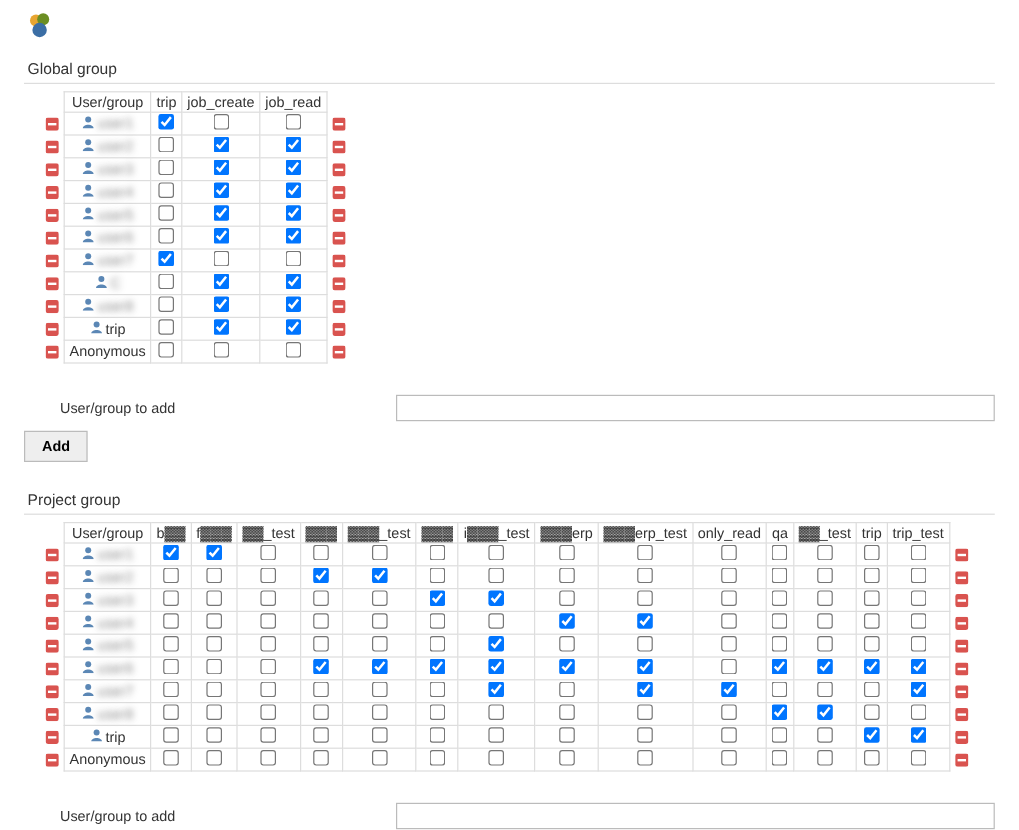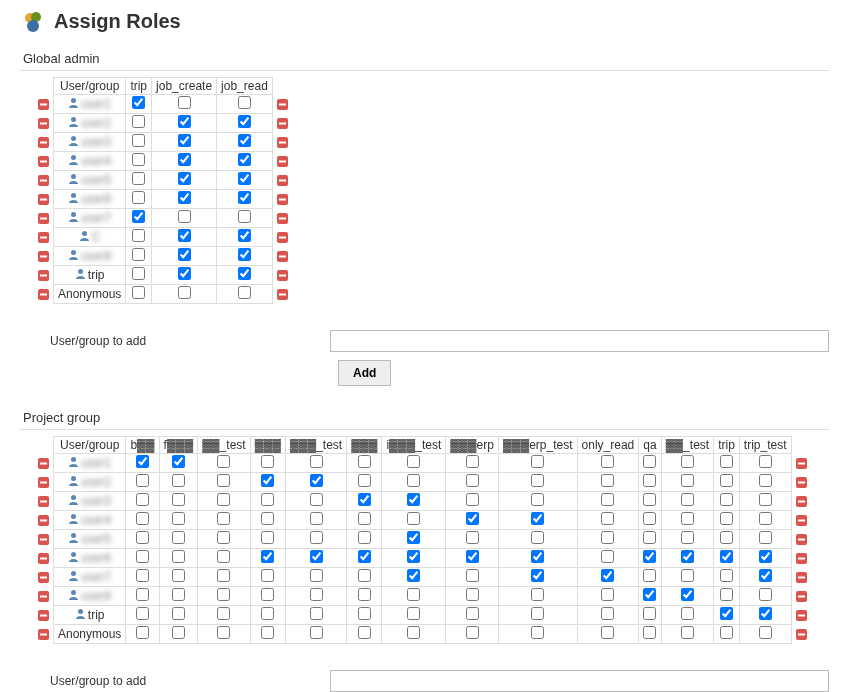--- a/index.html
+++ b/index.html
@@ -61,21 +61,21 @@
       margin: 26px 0 6px 30px;
     }
     .form-row label { width: 260px; }
     .form-row input[type=text]{
       flex:1;
       min-width:400px;
       border:1px solid #bbb;
       height:22px;
       padding:2px 4px;
     }
-    .add-wrap { margin-left: 318px; margin-top:8px; }
+    .add-wrap { margin-top:8px; }
     button.add-btn {
       background:#eee;
       border:1px solid #bbb;
       padding:5px 14px;
       font-size:12px;
       font-weight:bold;
       cursor:pointer;
     }
     .stop-icon svg, .user-icon svg { display:block; }
   </style>
@@ -83,24 +83,23 @@
 <body>
 
 <h1 class="heading">
   <span class="icon">
     <svg width="26" height="22" viewBox="0 0 26 22">
       <circle cx="10" cy="7" r="5" fill="#e7a531"></circle>
       <circle cx="16" cy="6" r="5" fill="#6b8e23"></circle>
       <circle cx="13" cy="15" r="6" fill="#3b6ea5"></circle>
     </svg>
   </span>
-  <span>Assign Roles</span>
 </h1>
 
-<div class="section-title">Global admin</div>
+<div class="section-title">Global group</div>
 <hr class="sep">
 
 <table class="role-table" id="global-table">
   <thead>
       <tr id="global-head">
         <th class="icon-cell"></th>
         <th>User/group</th>
         <th>trip</th>
         <th>job_create</th>
         <th>job_read</th>

